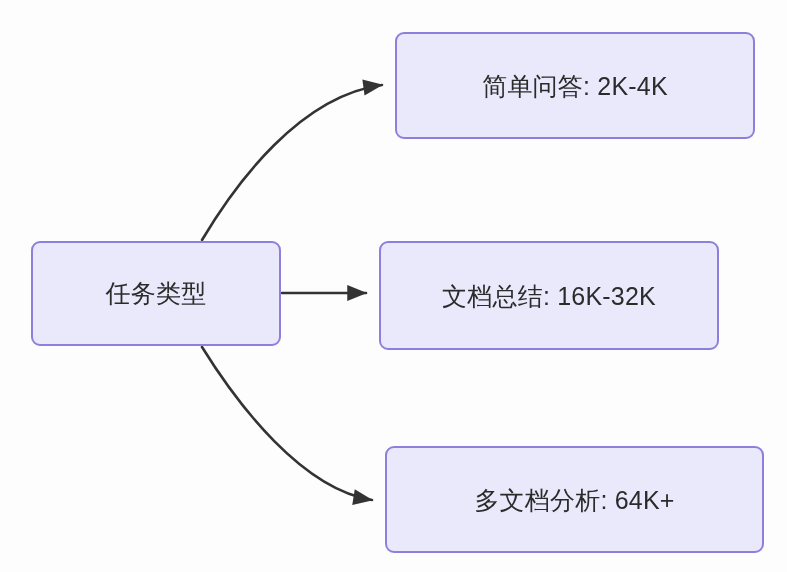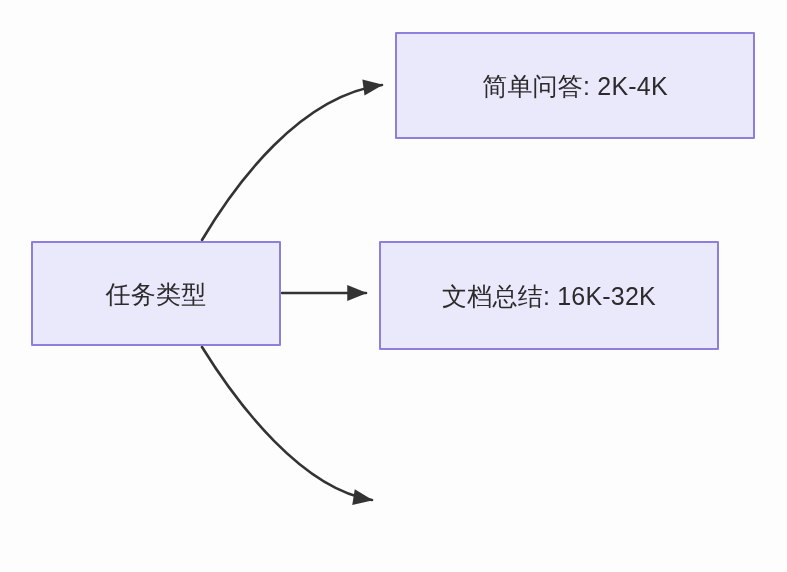--- a/index.html
+++ b/index.html
@@ -23,36 +23,36 @@
     top: 0;
     width: 787px;
     height: 572px;
     pointer-events: none;
   }
   .node {
     position: absolute;
     box-sizing: border-box;
     background: #eae8fb;
     border: 2px solid #8f7fdc;
-    border-radius: 1px;
+    border-radius: 9px;
     display: flex;
     align-items: center;
     justify-content: center;
     text-align: center;
   }
   .node-label {
     font-size: 25px;
     line-height: 1.2;
     color: #2b2b2b;
     font-weight: 400;
     letter-spacing: 0.2px;
     white-space: nowrap;
   }
   
-  #node-root     { left: 31px;  top: 241px; width: 250px; height: 105px; }
+  #node-root     { left: 31px;  top: 241px; width: 250px; height: 105px; font-family: Liberation Serif, serif; }
   #node-simple   { left: 395px; top: 32px;  width: 360px; height: 107px; }
   #node-summary  { left: 379px; top: 241px; width: 340px; height: 109px; }
   #node-multidoc { left: 385px; top: 446px; width: 379px; height: 107px; }
 </style>
 </head>
 <body>
 
 <div id="canvas">
 
   <svg id="edge-layer" viewBox="0 0 787 572" width="787" height="572" xmlns="http://www.w3.org/2000/svg">
@@ -74,14 +74,17 @@
   </div>
 
   <div class="node" id="node-simple">
     <span class="node-label">简单问答: 2K-4K</span>
   </div>
 
   <div class="node" id="node-summary">
     <span class="node-label">文档总结: 16K-32K</span>
   </div>
 
+  <div class="node" id="node-multidoc">
+    <span class="node-label">多文档分析: 64K+</span>
+  </div>
 
 </div>
 
 </body></html>

